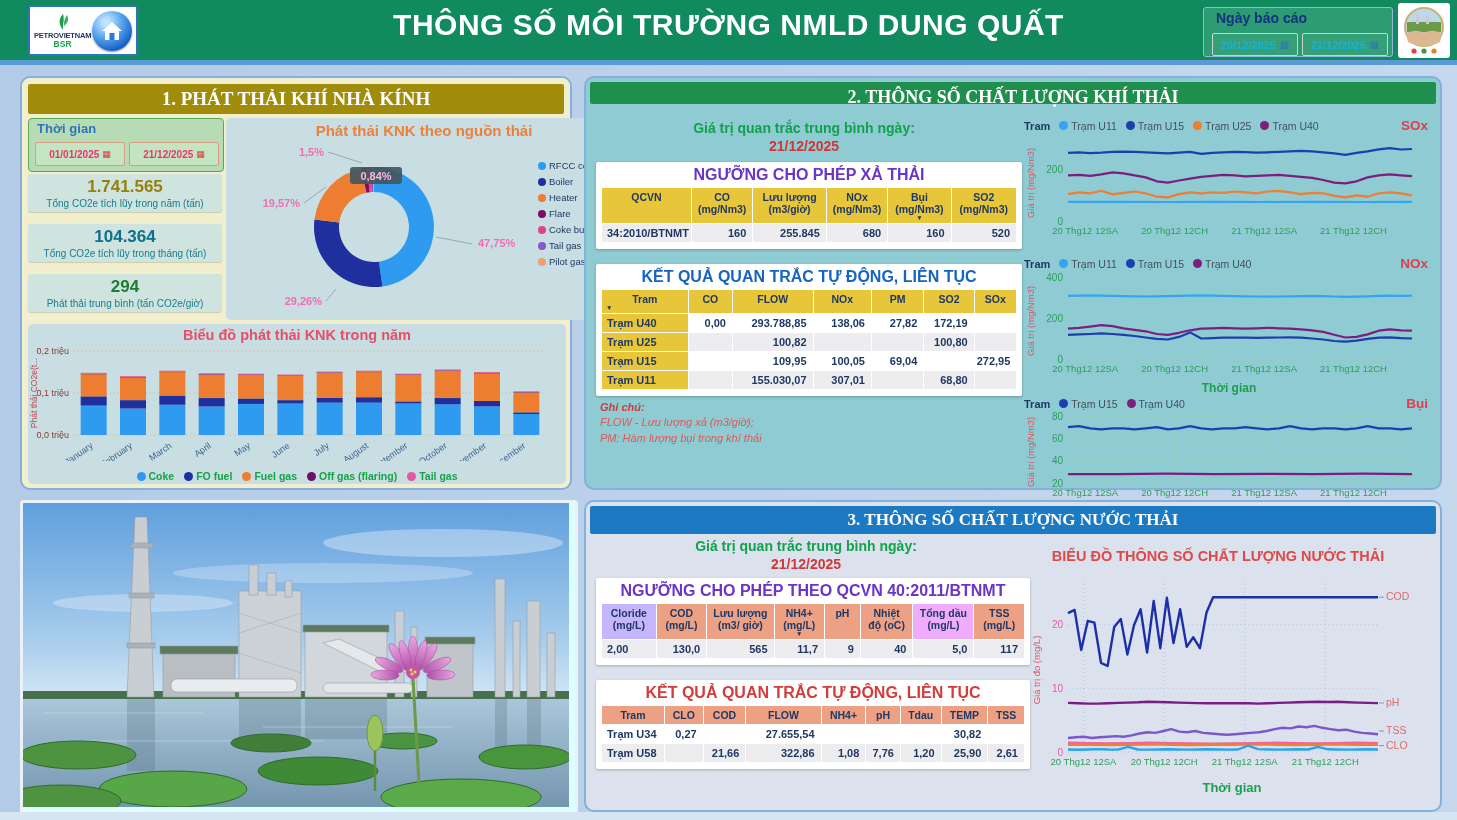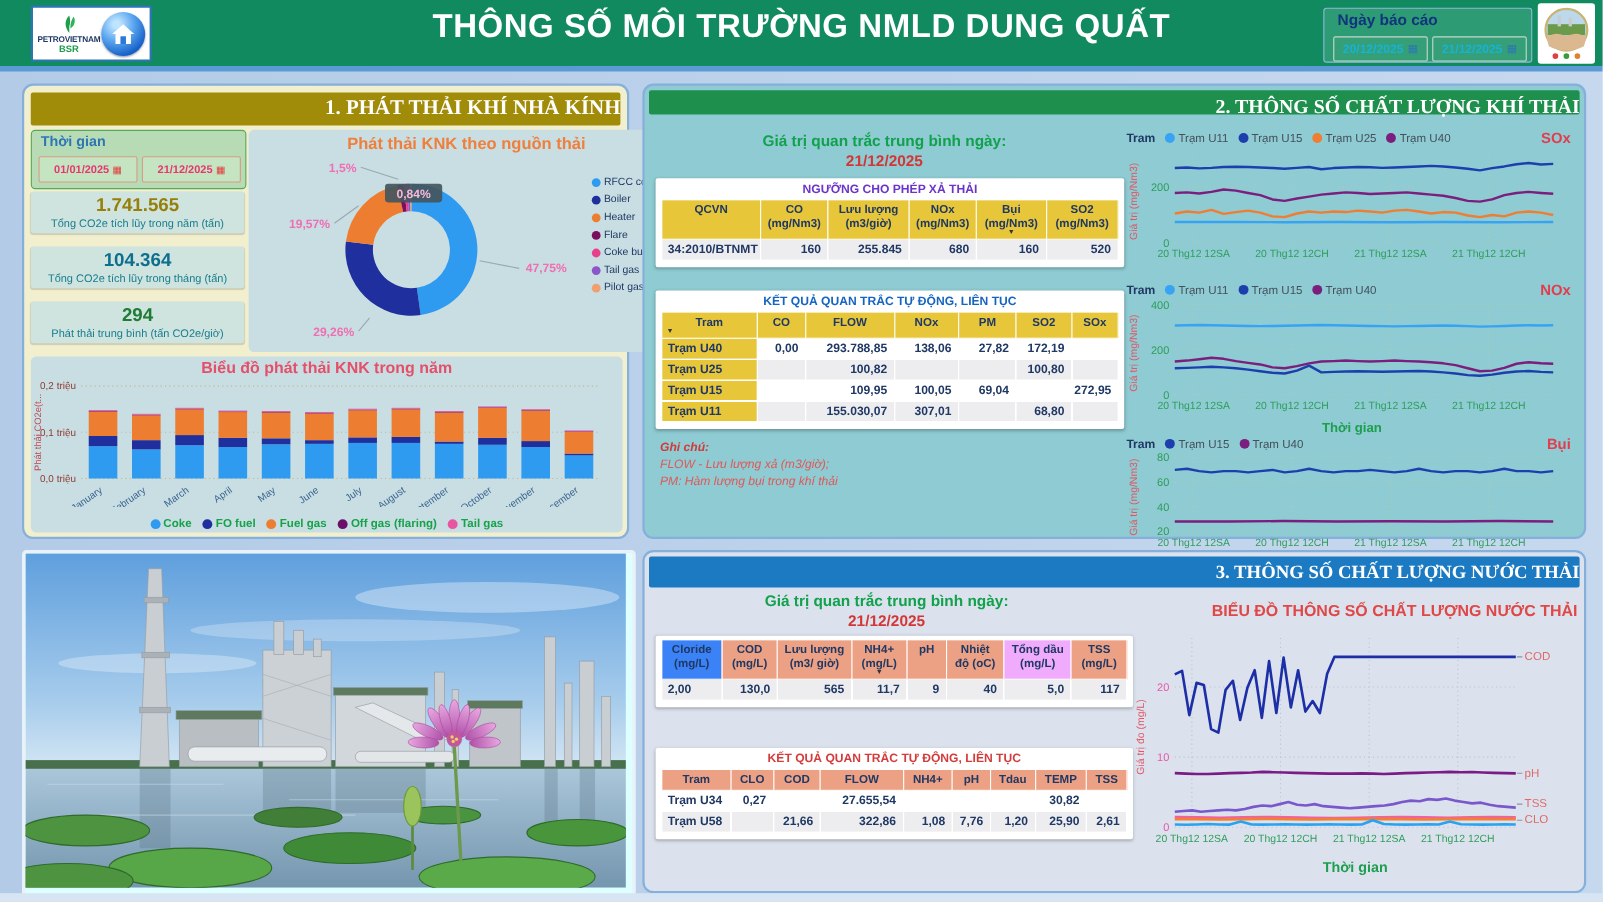--- a/index.html
+++ b/index.html
@@ -20,21 +20,21 @@
   #date-panel .dp-label{position:absolute;left:12px;top:2px;font-size:14px;font-weight:bold;color:#12337e;}
   .date-chip{position:absolute;top:25px;width:84px;height:21px;background:#35a078;border:1.5px solid #c6d6cd;border-radius:2px;display:flex;align-items:center;justify-content:center;gap:4px;font-size:11px;font-weight:bold;color:#17b2da;cursor:pointer;}
   .cal{font-size:10px;color:#2e75b6;}
   #emblem-box{left:1398px;top:3px;width:52px;height:55px;background:#fff;border-radius:3px;display:flex;align-items:center;justify-content:center;}
   
   .panel{position:absolute;border:2px solid #85b0db;border-radius:10px;box-sizing:border-box;}
   #sec1{left:20px;top:76px;width:552px;height:414px;background:#f2efcf;}
   #sec2{left:584px;top:76px;width:858px;height:414px;background:#8ecbd2;}
   #sec3{left:584px;top:500px;width:858px;height:312px;background:#dbe2ed;}
   #photo{left:20px;top:500px;width:552px;height:310px;background:#dff;border:3px solid #e9f1f9;border-radius:4px;overflow:hidden;}
-  .secbar{position:absolute;font-family:"Liberation Serif","DejaVu Serif",serif;font-weight:bold;color:#fff;text-align:right;border-radius:2px;}
+  .secbar{position:absolute;font-family:"Liberation Serif","DejaVu Serif",serif;font-weight:bold;color:#fff;text-align:center;border-radius:2px;}
   #s1bar{left:6px;top:6px;right:6px;height:30px;line-height:30px;font-size:19px;background:#a18c0a;}
   #s2bar{left:4px;top:4px;right:4px;height:22px;line-height:30px;font-size:18px;background:#1f8f4e;}
   #s3bar{left:4px;top:4px;right:4px;height:28px;line-height:28px;font-size:17px;background:#1b7ac2;}
   
   .time-card{left:6px;top:40px;width:194px;height:52px;background:#b7dcb5;border:1px solid #57a857;border-radius:4px;}
   .time-card .tlab{position:absolute;left:8px;top:2px;font-size:13px;font-weight:bold;color:#2e75b6;}
   .tchip{position:absolute;top:23px;width:88px;height:22px;background:#c4e4c2;border:1px solid #d89c86;border-radius:2px;display:flex;align-items:center;justify-content:center;gap:3px;font-size:10px;font-weight:bold;color:#e8356e;cursor:pointer;}
   .tchip .cal{color:#e03c3c;font-size:9px;}
   .stat{position:absolute;left:6px;width:194px;background:#cfe3df;border-radius:3px;text-align:center;box-shadow:0 1px 1px rgba(0,0,0,.15);}
   .stat .v{font-size:17px;font-weight:bold;padding-top:3px;}
@@ -48,38 +48,38 @@
   #bar-card{left:6px;top:246px;width:538px;height:160px;}
   #bar-card .ctit{text-align:center;font-size:14.5px;font-weight:bold;color:#e4506a;padding-top:3px;}
   #bar-legend{position:absolute;left:0;right:0;bottom:2px;display:flex;justify-content:center;gap:10px;}
   #bar-legend .li{display:flex;align-items:center;gap:3px;}
   #bar-legend .li span{font-size:10.5px;font-weight:bold;color:#17a24a;}
   .dot{width:9px;height:9px;border-radius:50%;display:inline-block;flex:none;}
   
   .avg1{position:absolute;width:424px;text-align:center;color:#12a14c;font-weight:bold;font-size:14px;}
   .avg2{position:absolute;width:424px;text-align:center;color:#d43535;font-weight:bold;font-size:14px;}
   .tcard{position:absolute;background:#fff;border-radius:2px;box-shadow:0 1px 3px rgba(0,0,0,.25);padding:3px 5px 6px;}
-  .tcard .ttitle{text-align:center;font-weight:bold;font-size:11px;margin:1px 0 3px;}
+  .tcard .ttitle{text-align:center;font-weight:bold;font-size:16px;margin:1px 0 3px;}
   table.dt{width:100%;border-collapse:collapse;table-layout:fixed;}
   .dt th{color:#1f3864;font-size:10.5px;font-weight:bold;padding:3px 2px;white-space:pre-line;line-height:1.15;border:1px solid #fff;text-align:center;vertical-align:top;cursor:pointer;}
   .dt td{color:#1f3864;font-size:11px;font-weight:bold;padding:3px 6px 3px 2px;text-align:right;border:1px solid #fff;overflow:hidden;white-space:nowrap;}
   .dt td.rowlab{text-align:left;padding-left:5px;}
   .sort{display:block;font-size:6.5px;line-height:5px;color:#333;}
   .sort.left{text-align:left;margin-left:2px;}
   .notes{position:absolute;font-style:italic;color:#e05858;font-size:11px;line-height:1.4;}
   .notes b{color:#d23a3a;}
   
   .lchart{position:absolute;}
   .legrow{display:flex;align-items:center;gap:9px;height:15px;}
   .legrow .leglab{font-size:11px;font-weight:bold;color:#1f3864;}
   .legrow .li{display:flex;align-items:center;gap:3px;}
   .legrow .li span{font-size:10.5px;color:#44505c;}
   .ctitle{position:absolute;right:6px;top:0;font-size:13.5px;font-weight:bold;color:#e33c4e;}
   .xtitle{text-align:center;font-size:12px;font-weight:bold;color:#1e9e4e;}
-  #water-title{position:absolute;left:440px;top:46px;width:408px;text-align:right;font-size:14.5px;font-weight:bold;color:#e04848;}
+  #water-title{position:absolute;left:428px;top:46px;width:408px;text-align:center;font-size:14.5px;font-weight:bold;color:#e04848;}
   #bottom-strip{left:0;top:812px;width:1457px;height:8px;background:#d7e5f3;}
 </style>
 </head>
 <body>
 
 <div id="hdr" class="abs"></div>
 <div id="hdr-strip" class="abs"></div>
 <div id="logo-box" class="abs">
   <div id="brand">
     <svg class="leaf" viewBox="0 0 16 18">
@@ -627,34 +627,35 @@
         <polyline points="44.0,63.1 93.1,63.1 142.3,62.7 191.4,63.1 240.6,62.8 289.7,63.1 338.9,62.7 388.0,63.1" fill="none" stroke="#7b1f7e" stroke-width="2.2" stroke-linejoin="round"></polyline>
       </svg>
   </div>
 </div>
 
 <div id="sec3" class="panel">
   <div id="s3bar" class="secbar">3. THÔNG SỐ CHẤT LƯỢNG NƯỚC THẢI</div>
   <div class="avg1 abs" style="left:8px;top:36px;">Giá trị quan trắc trung bình ngày:</div>
   <div class="avg2 abs" style="left:8px;top:54px;">21/12/2025</div>
   <div id="s3t1" class="tcard" style="left:10px;top:76px;width:424px;">
+      <div class="ttitle" style="color: rgb(106, 53, 200);">NGƯỠNG CHO PHÉP THEO QCVN 40:2011/BTNMT</div>
       <table class="dt">
         <colgroup>
           <col style="width: 52px;">
           <col style="width: 48px;">
           <col style="width: 64px;">
           <col style="width: 48px;">
           <col style="width: 34px;">
           <col style="width: 50px;">
           <col style="width: 58px;">
           <col style="width: 48px;">
         </colgroup>
         <thead>
           <tr>
-            <th style="background: #3b82f6; margin-top: 36px;"><span>Cloride
+            <th style="background: #c4b5fd; margin-top: 36px;"><span>Cloride
 (mg/L)</span></th>
             <th style="background: rgb(237, 161, 132);"><span>COD
 (mg/L)</span></th>
             <th style="background: rgb(237, 161, 132);"><span>Lưu lượng
 (m3/ giờ)</span></th>
             <th style="background: rgb(237, 161, 132);"><span>NH4+
 (mg/L)</span><span class="sort">▼</span></th>
             <th style="background: rgb(237, 161, 132);"><span>pH</span></th>
             <th style="background: rgb(237, 161, 132);"><span>Nhiệt
 độ (oC)</span></th>

